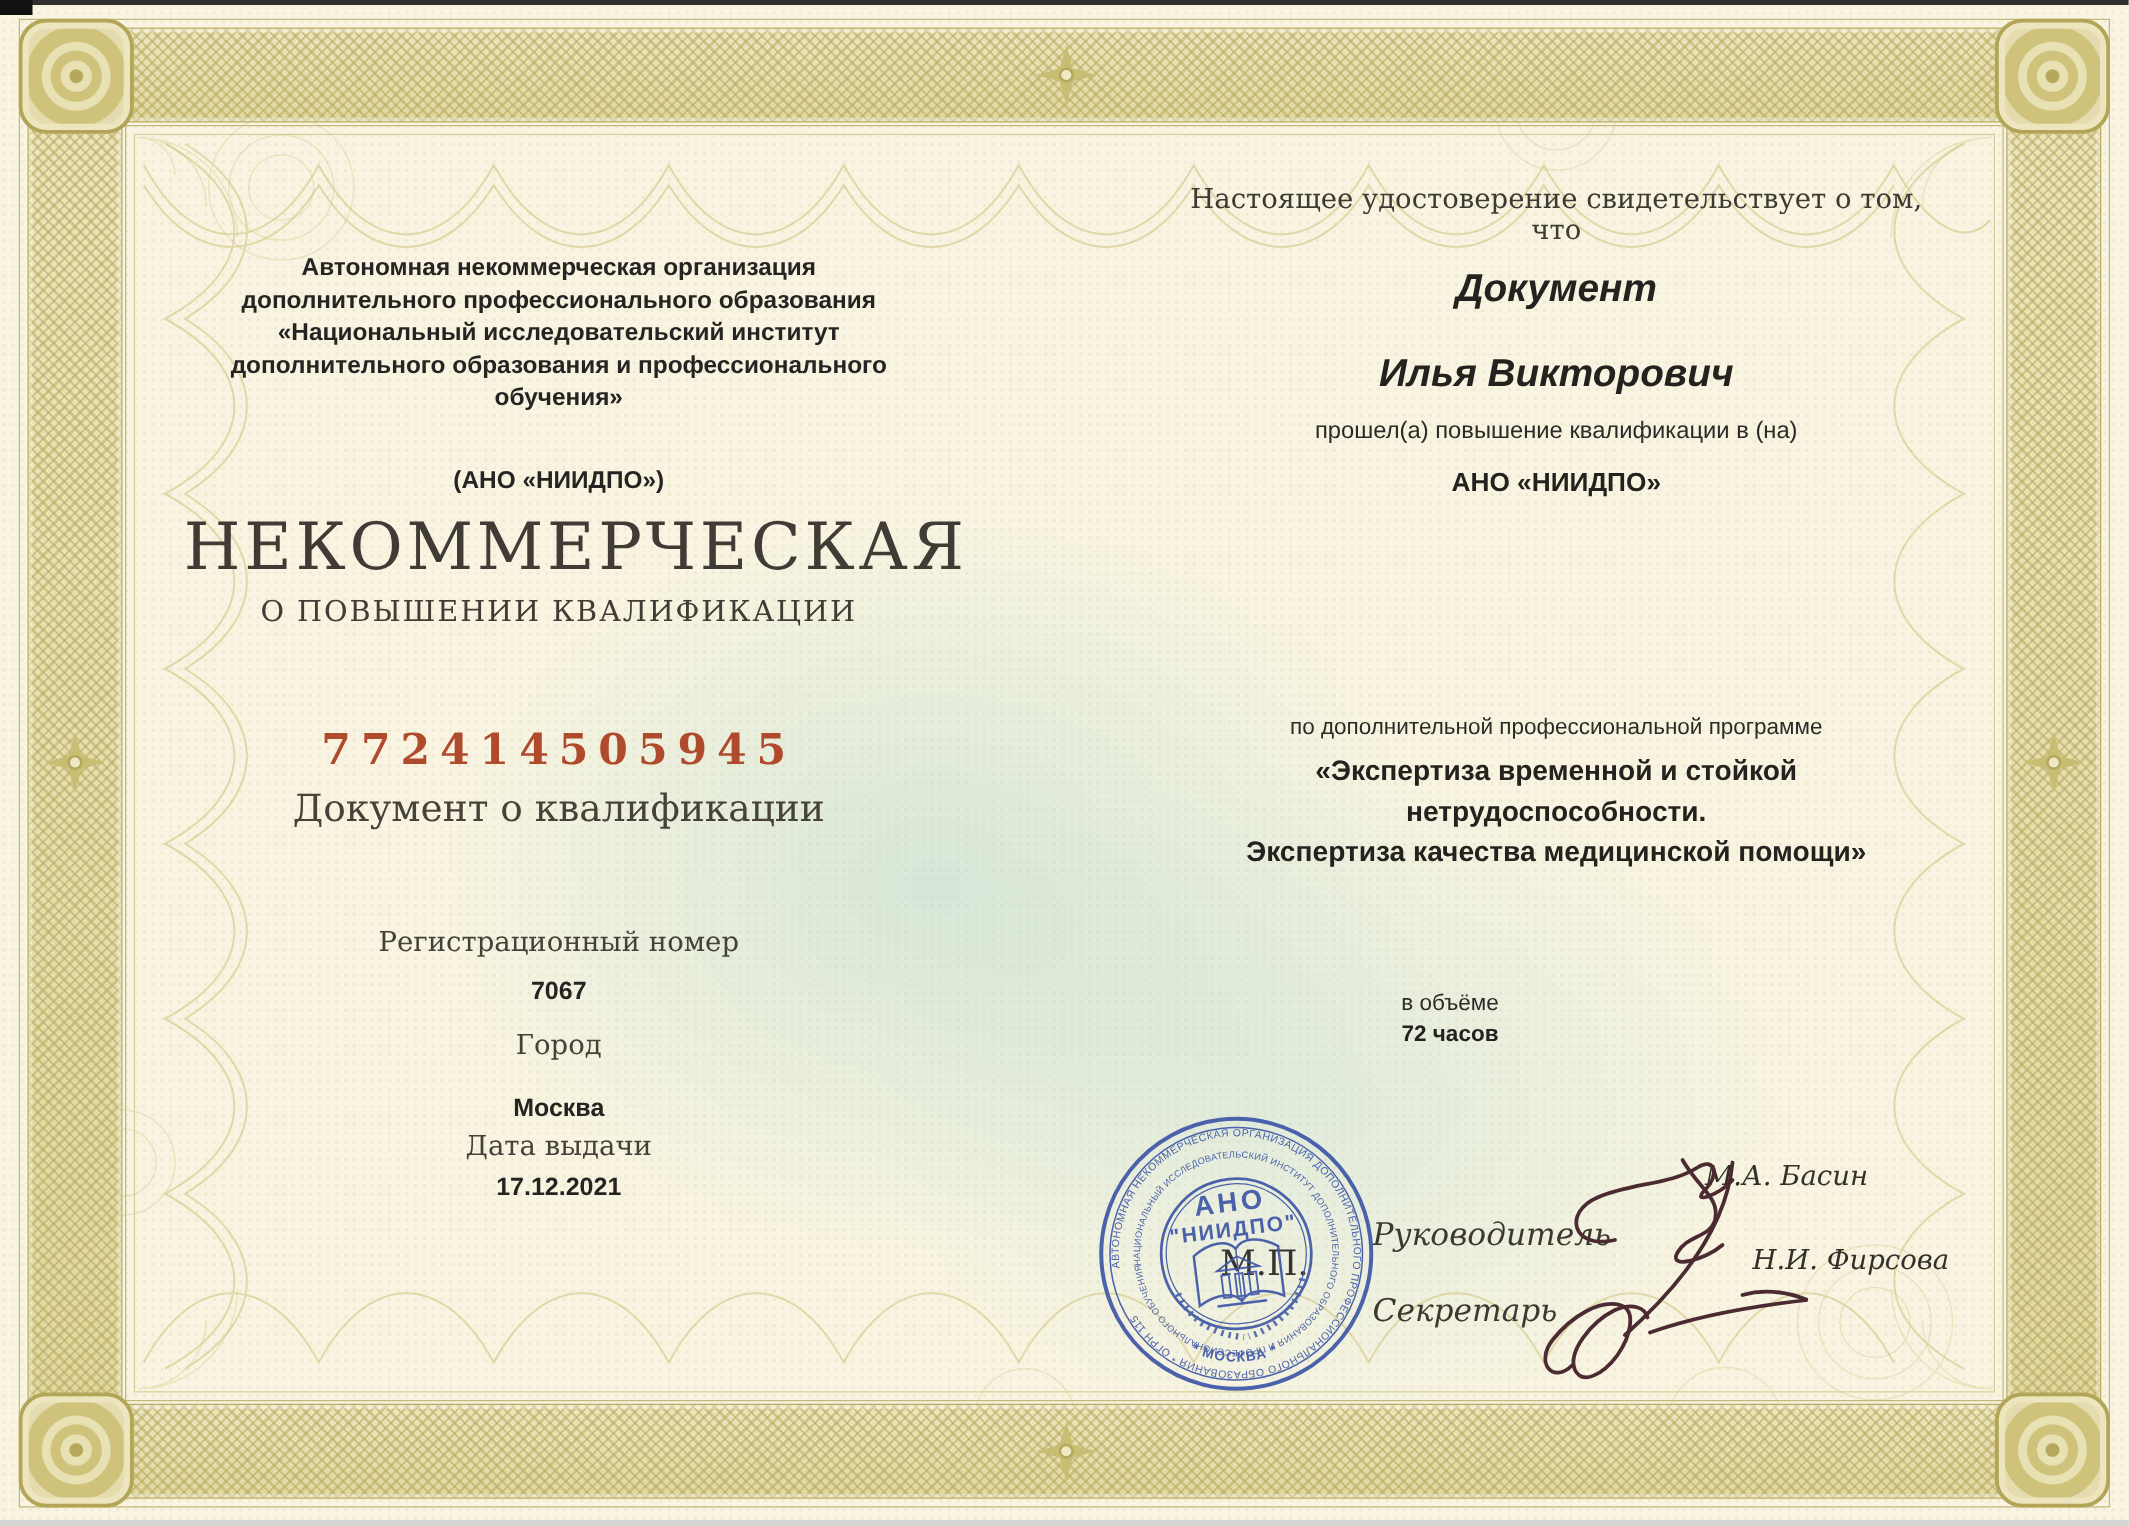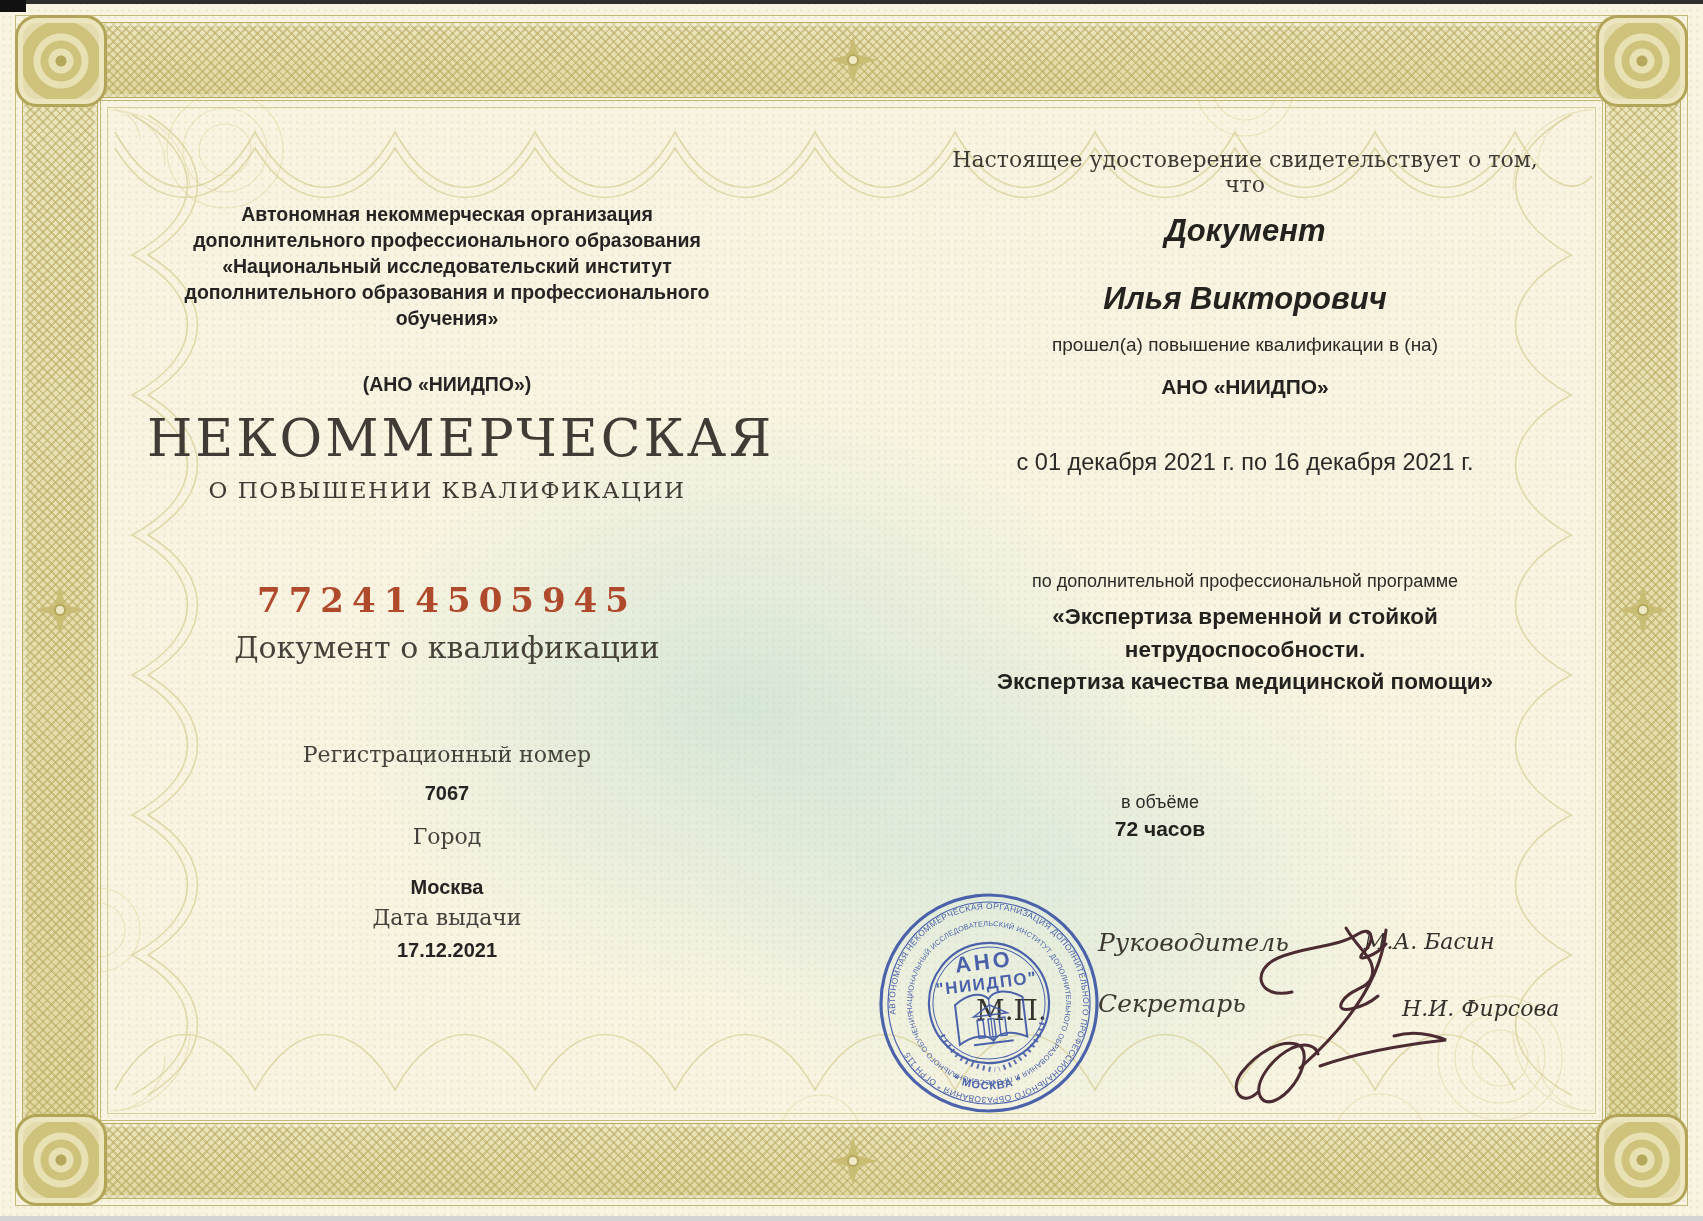--- a/index.html
+++ b/index.html
@@ -61,22 +61,22 @@
   .intro{top:147px;font-family:"DejaVu Serif",serif;font-size:22px;color:#3d3933;}
   .surname{top:213px;font-size:31px;font-weight:bold;font-style:italic;color:#24221f;}
   .name-pat{top:281px;font-size:31px;font-weight:bold;font-style:italic;color:#24221f;}
   .completed{top:334px;font-size:19px;color:#2c2a27;}
   .r-org{top:375px;font-size:21px;font-weight:bold;color:#24221f;}
   .period{top:449px;font-size:23.5px;color:#2c2a27;}
   .prog-label{top:571px;font-size:18px;color:#2c2a27;}
   .prog-name{top:601px;font-size:22.5px;font-weight:bold;color:#24221f;line-height:1.45;}
   .vol{left:930px;width:460px;}
   .vol-label{top:792px;font-size:18px;color:#2c2a27;}
-  .vol-value{top:817px;font-size:21px;font-weight:bold;color:#24221f;}
-  .sig-label{font-family:"DejaVu Serif",serif;font-style:italic;font-size:25px;color:#3d3831;}
+  .vol-value{top:817px;font-size:18px;font-weight:bold;color:#24221f;}
+  .sig-label{font-family:"DejaVu Serif",serif;font-style:italic;font-size:25px;color:#3d3831;margin-top:45px;}
   .sig-name{font-family:"DejaVu Serif",serif;font-style:italic;font-size:22px;color:#332f2a;}
   .head-label{left:1098px;top:928px;}
   .head-name{left:1364px;top:929px;}
   .sec-label{left:1098px;top:989px;}
   .sec-name{left:1402px;top:996px;}
   .mp-mark{left:976px;top:994px;font-family:"DejaVu Serif",serif;font-size:28px;color:#36342f;}
   
   .seal{left:869px;top:883px;width:240px;height:240px;opacity:.92;}
   .seal text{fill:#3e57a7;}
   .seal .rt{font-family:"Liberation Sans",sans-serif;}
@@ -151,21 +151,20 @@
   <div class="abs ctr lcol srf-label city-label">Город</div>
   <div class="abs ctr lcol sns-value city-value">Москва</div>
   <div class="abs ctr lcol srf-label date-label">Дата выдачи</div>
   <div class="abs ctr lcol sns-value date-value">17.12.2021</div>
 
   <div class="abs ctr rcol intro">Настоящее удостоверение свидетельствует о том, что</div>
   <div class="abs ctr rcol surname">Документ</div>
   <div class="abs ctr rcol name-pat">Илья Викторович</div>
   <div class="abs ctr rcol completed">прошел(а) повышение квалификации в (на)</div>
   <div class="abs ctr rcol r-org">АНО «НИИДПО»</div>
-  <div class="abs ctr rcol period">с 01 декабря 2021 г. по 16 декабря 2021 г.</div>
   <div class="abs ctr rcol prog-label">по дополнительной профессиональной программе</div>
   <div class="abs ctr vol vol-label">в объёме</div>
   <div class="abs ctr rcol prog-name preline">«Экспертиза временной и стойкой нетрудоспособности.
 Экспертиза качества медицинской помощи»</div>
   <div class="abs ctr vol vol-value">72 часов</div>
   <div class="abs sig-label head-label">Руководитель</div>
   <div class="abs sig-name head-name">М.А. Басин</div>
   <div class="abs sig-label sec-label">Секретарь</div>
   <div class="abs sig-name sec-name">Н.И. Фирсова</div>
 

